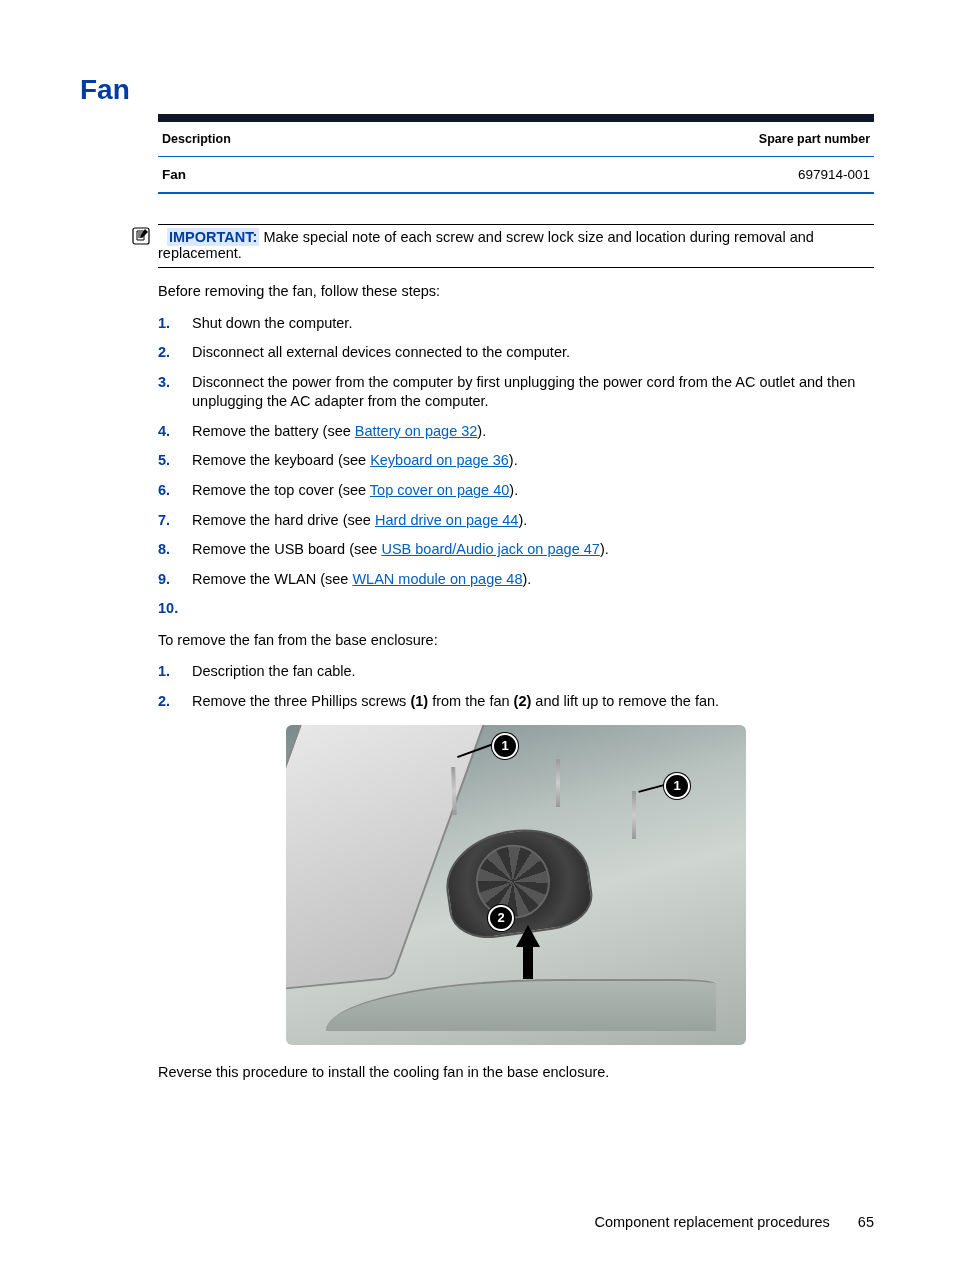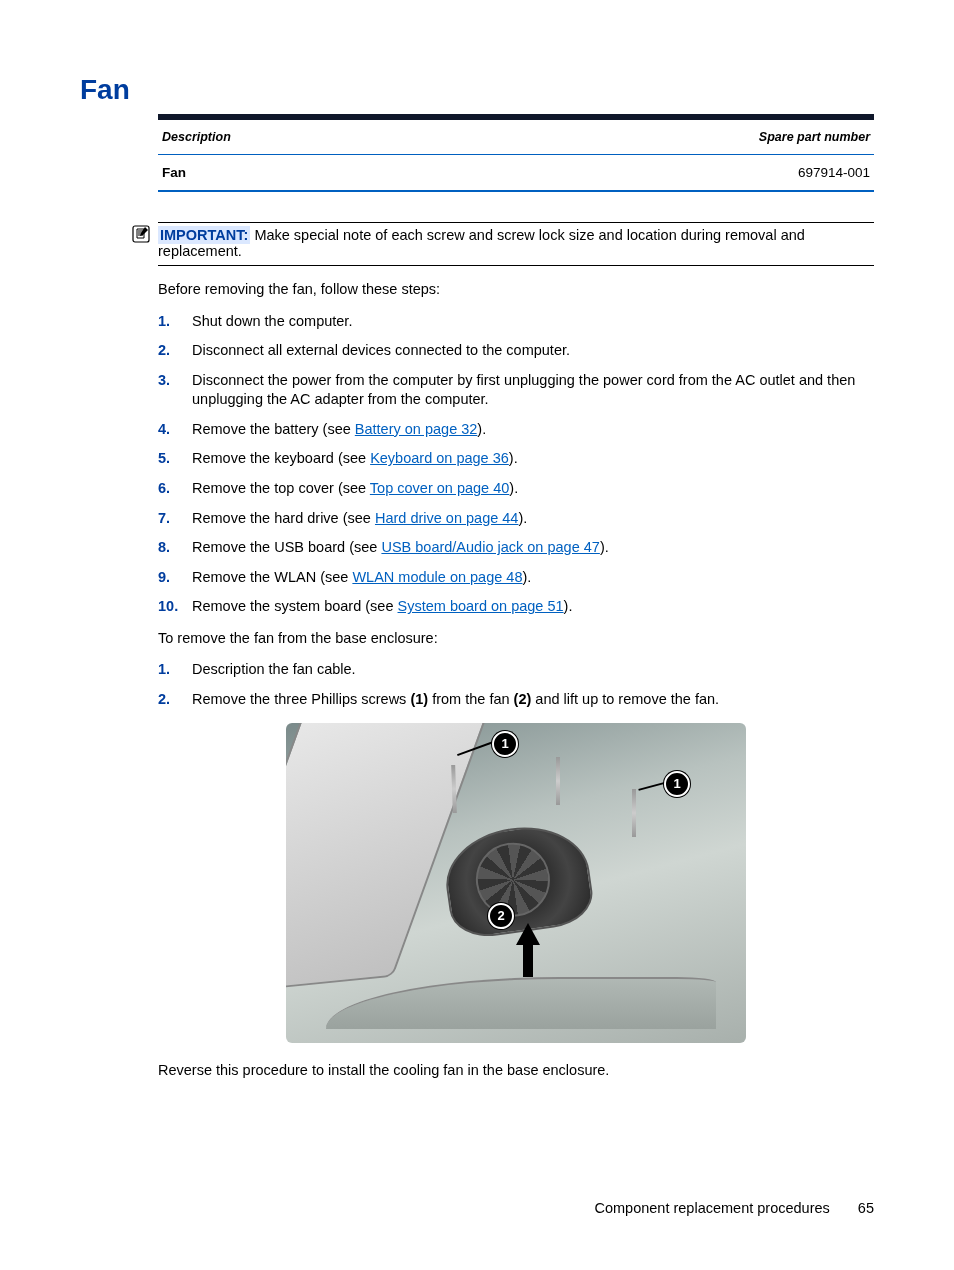--- a/index.html
+++ b/index.html
@@ -24,23 +24,22 @@
   }
   .content-indent {
     margin-left: 78px;
   }
   table.parts {
     width: 100%;
     border-collapse: collapse;
     margin-bottom: 30px;
   }
   table.parts thead tr {
-    border-top: 6px solid #0f172a;
+    border-top: 8px solid #0f172a;
     border-bottom: 1px solid #0060c0;
-    font-style: italic;
   }
   table.parts th {
     text-align: left;
     font-size: 12.5px;
     font-weight: bold;
     padding: 10px 4px;
   }
   table.parts th.right, table.parts td.right {
     text-align: right;
   }
@@ -66,20 +65,21 @@
     left: -26px;
     top: 2px;
     width: 18px;
     height: 18px;
   }
   .important-label {
     color: #003d9e;
     font-weight: bold;
     background: #dbe8ff;
     padding: 1px 2px;
+    margin-left: 9px;
   }
   p.para {
     margin: 10px 0 12px 0;
     line-height: 1.35;
   }
   ol.steps {
     list-style: none;
     padding: 0;
     margin: 0 0 12px 0;
   }
@@ -194,21 +194,21 @@
     left: 40px;
     bottom: 14px;
     right: 30px;
     height: 50px;
     border-top: 2px solid #888;
     border-radius: 60% 10% 0 0 / 100% 10% 0 0;
     background: linear-gradient(#b0b8b4,#9aa29e);
   }
   .footer {
     position: absolute;
-    bottom: 54px;
+    bottom: 40px;
     right: 80px;
     font-size: 14.5px;
   }
   .footer .pn {
     margin-left: 24px;
   }
 </style>
 </head>
 <body>
 
@@ -278,21 +278,20 @@
         <li>
           <span class="num">8.</span>
           <span>Remove the USB board (see <a href="#" class="xref">USB board/Audio jack on page 47</a>).</span>
         </li>
         <li>
           <span class="num">9.</span>
           <span>Remove the WLAN (see <a href="#" class="xref">WLAN module on page 48</a>).</span>
         </li>
         <li>
           <span class="num">10.</span>
-          <span>Remove the system board (see <a href="#" class="xref">System board on page 51</a>).</span>
         </li>
       </ol>
 
     <p class="para">To remove the fan from the base enclosure:</p>
 
     <ol class="steps" id="steps2">
         <li>
           <span class="num">1.</span>
           <span>Description the fan cable.</span>
         </li>

